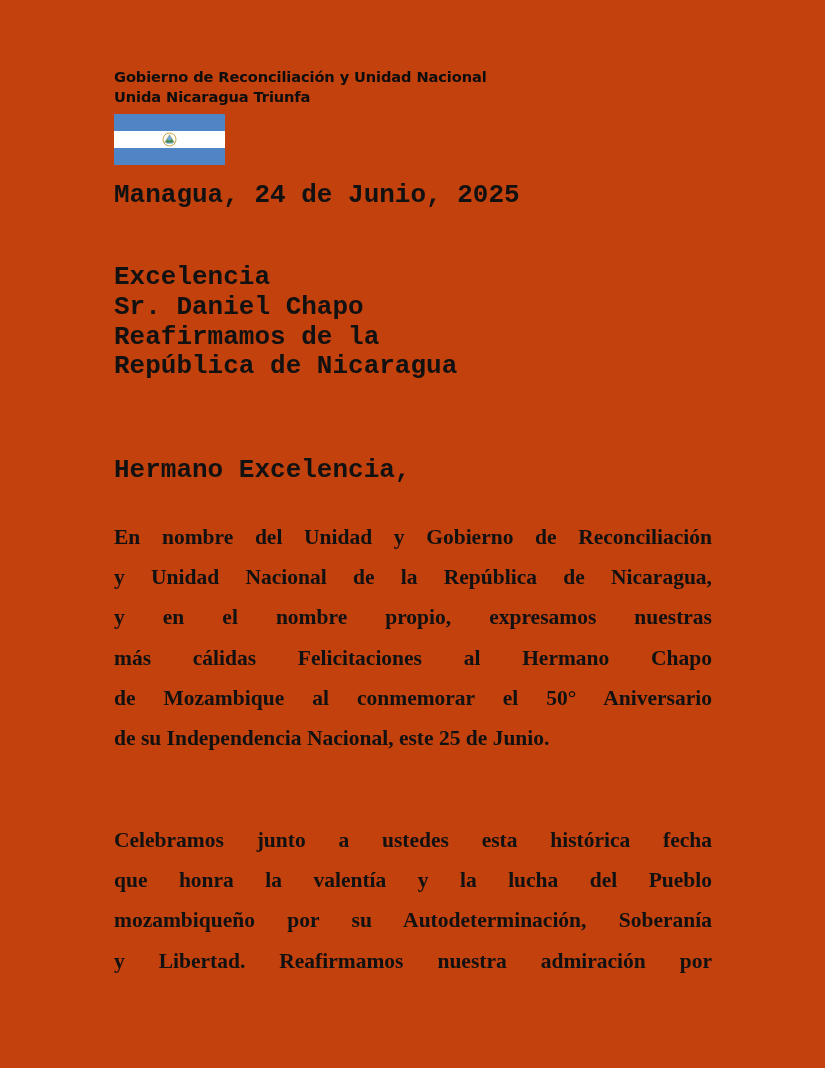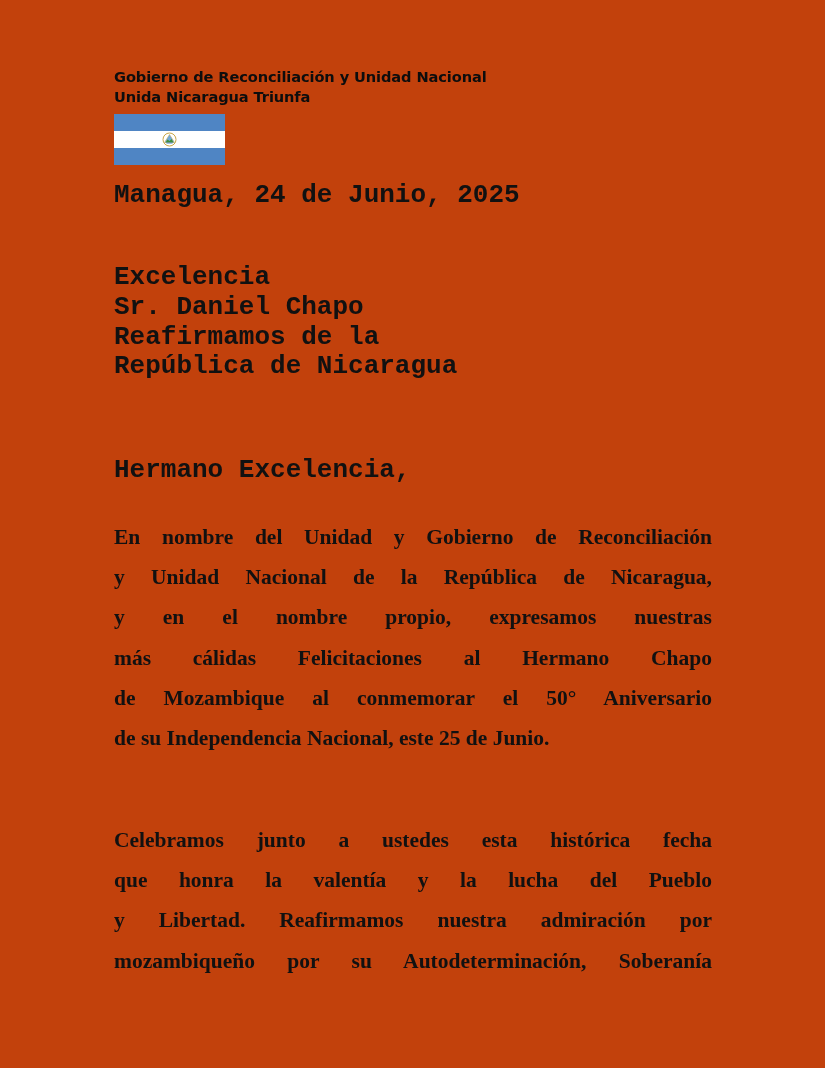--- a/index.html
+++ b/index.html
@@ -143,17 +143,17 @@
     <span class="line">y Unidad Nacional de la República de Nicaragua,</span>
     <span class="line">y en el nombre propio, expresamos nuestras</span>
     <span class="line">más cálidas Felicitaciones al Hermano Chapo</span>
     <span class="line">de Mozambique al conmemorar el 50° Aniversario</span>
     <span class="line last">de su Independencia Nacional, este 25 de Junio.</span>
   </div>
 
   <div class="para para-2">
     <span class="line">Celebramos junto a ustedes esta histórica fecha</span>
     <span class="line">que honra la valentía y la lucha del Pueblo</span>
+    <span class="line">mozambiqueño por su Autodeterminación, Soberanía</span>
     <span class="line">y Libertad. Reafirmamos nuestra admiración por</span>
-    <span class="line">mozambiqueño por su Autodeterminación, Soberanía</span>
   </div>
 
 </div>
 
 </body></html>

